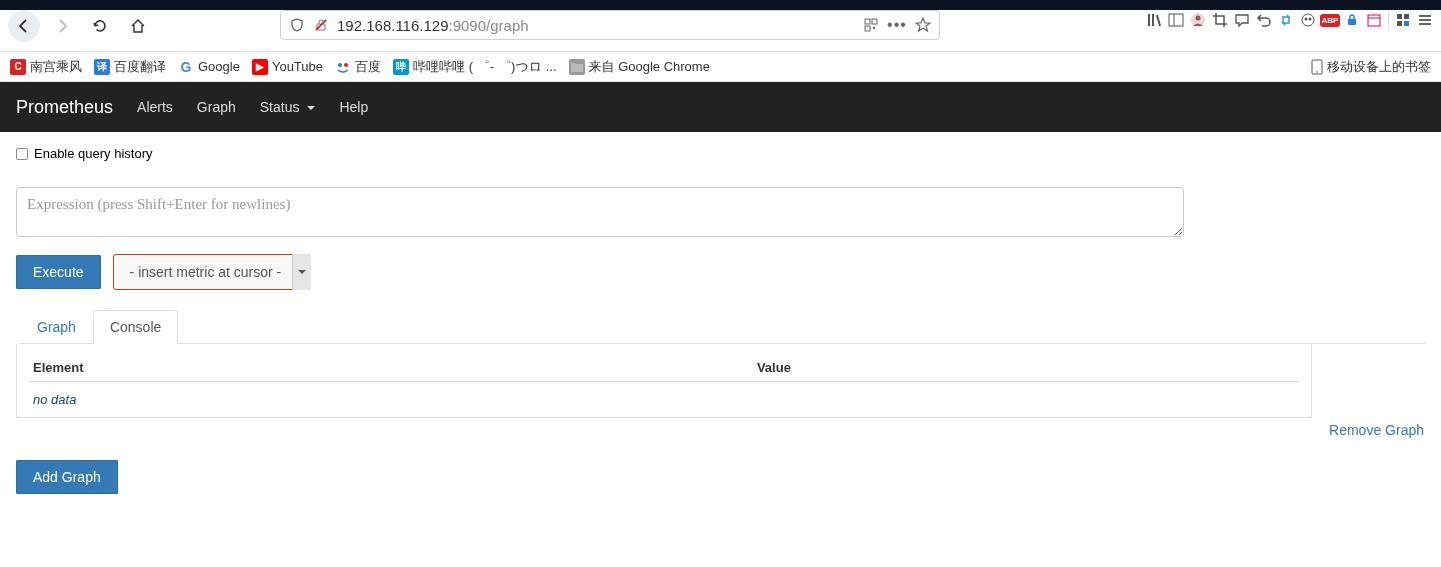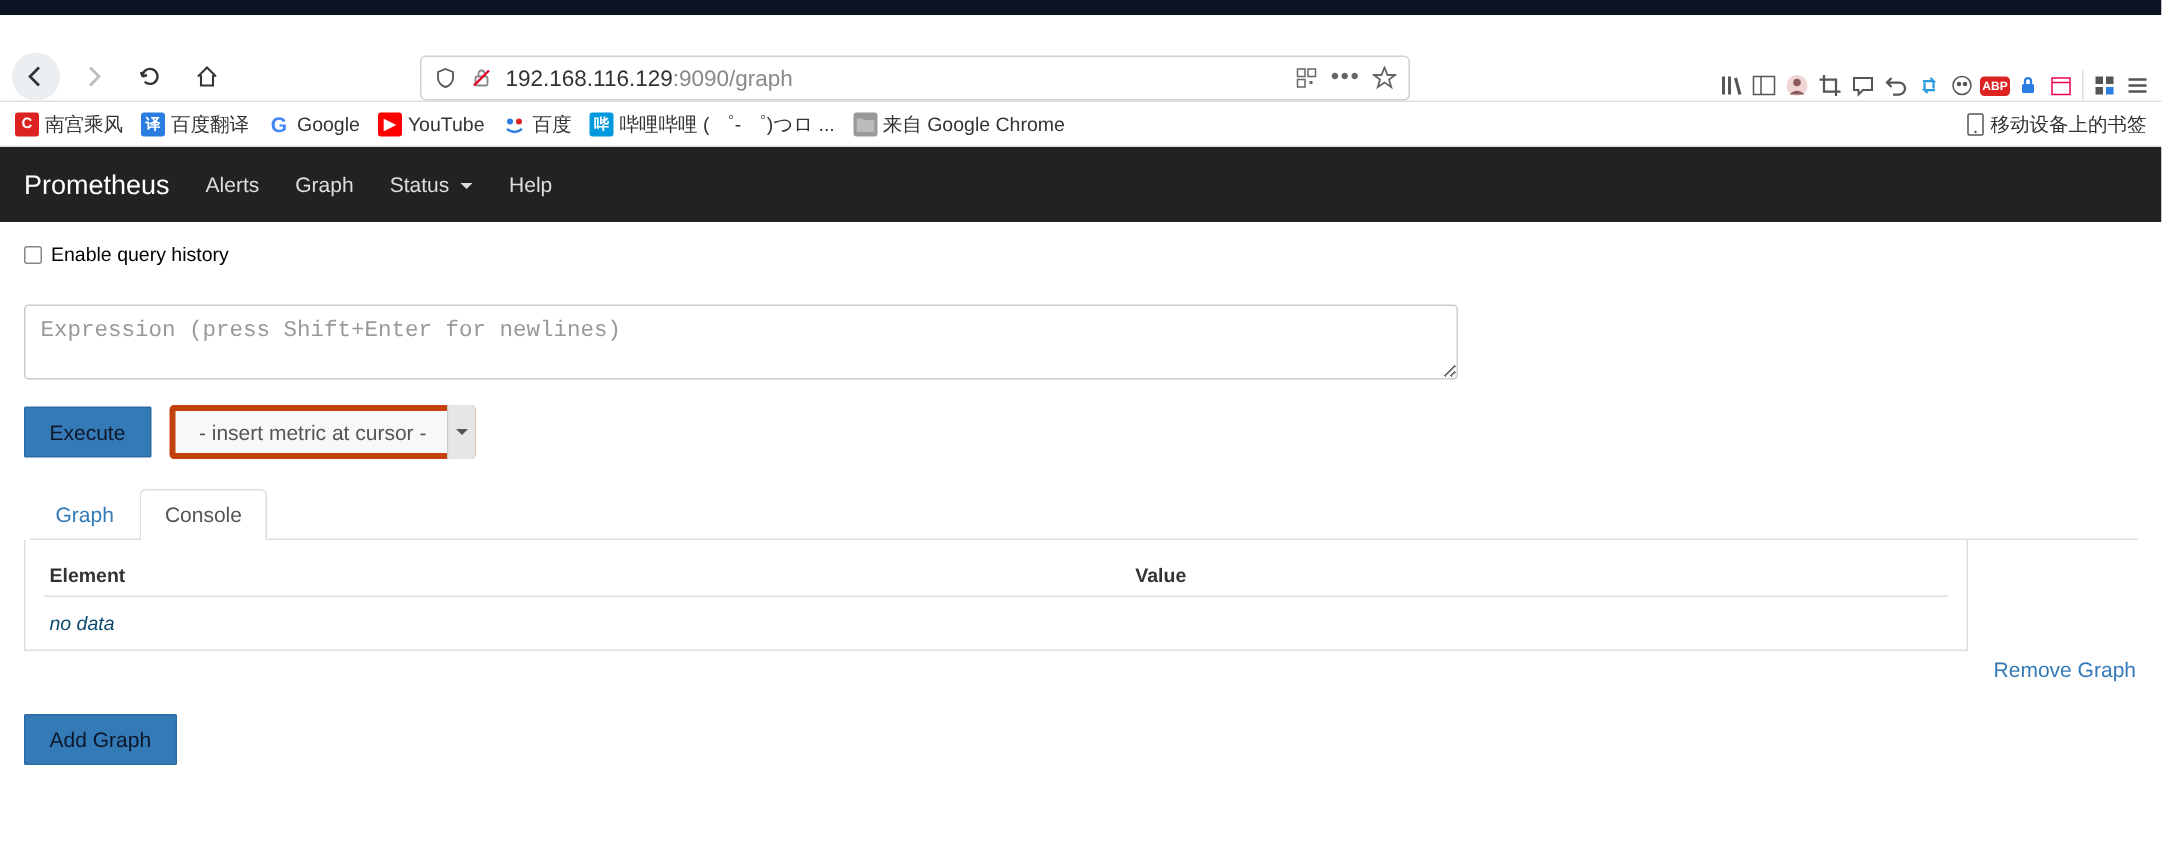--- a/index.html
+++ b/index.html
@@ -1,20 +1,20 @@
 <!DOCTYPE html>
 <html><head>
   <meta charset="utf-8">
   <style>
     * { margin: 0; padding: 0; box-sizing: border-box; }
     body { font-family: -apple-system, BlinkMacSystemFont, "Segoe UI", Arial, sans-serif; font-size: 14px; background: #fff; }
 
     
     .browser-top { background: #0c1424; height: 10px; }
-    .browser-toolbar { display: flex; align-items: flex-end; height: 58px; padding: 0 8px; gap: 6px; background: #fff; border-bottom: 1px solid #e0e0e0; }
+    .browser-toolbar { display: flex; align-items: flex-start; height: 42px; padding: 0 8px; gap: 6px; background: #fff; border-bottom: 1px solid #e0e0e0; }
     .nav-btn { width: 32px; height: 32px; border-radius: 4px; display: flex; align-items: center; justify-content: center; color: #555; cursor: pointer; }
     .nav-btn.disabled { color: #bbb; }
     .nav-btn.back-active { background: #eceff1; border-radius: 50%; }
     .addr-bar { flex: 1; max-width: 660px; height: 30px; border: 1px solid #d0d0d0; border-radius: 4px; margin-left: 120px; display: flex; align-items: center; padding: 0 8px; gap: 8px; background: #fff; }
     .addr-icon { width: 16px; height: 16px; display: flex; align-items: center; justify-content: center; color: #666; }
     .addr-text { flex: 1; font-size: 15px; color: #333; }
     .addr-text .gray { color: #8a8a8a; }
     .addr-right { display: flex; gap: 10px; align-items: center; margin-left: auto; }
     .browser-right-icons { display: flex; gap: 6px; align-items: center; margin-left: auto; }
     .tb-icon { width: 16px; height: 16px; display: inline-flex; align-items: center; justify-content: center; }
@@ -27,26 +27,26 @@
     
     .prom-nav { background: #222; color: #ddd; height: 50px; display: flex; align-items: center; padding: 16px 16px; }
     .prom-brand { color: #fff; font-size: 18px; margin-right: 24px; }
     .prom-nav a { color: #ddd; text-decoration: none; margin-right: 24px; font-size: 14px; cursor: pointer; }
     .caret { display: inline-block; width: 0; height: 0; margin-left: 4px; vertical-align: middle; border-top: 4px solid #ddd; border-left: 4px solid transparent; border-right: 4px solid transparent; }
 
     .content { padding: 14px 16px; }
     .history-check { display: flex; align-items: center; gap: 6px; font-size: 13px; margin-bottom: 26px; }
     .history-check .cbox { width: 12px; height: 12px; border: 1px solid #888; border-radius: 2px; }
 
-    .expr-area { width: 956px; max-width: 100%; height: 50px; border: 1px solid #ccc; border-radius: 3px; padding: 8px 10px; font-size: 15px; color: #333; resize: both; overflow: auto; font-family: Liberation Mono, monospace; }
+    .expr-area { width: 1168px; max-width: 100%; height: 50px; border: 1px solid #ccc; border-radius: 3px; padding: 8px 10px; font-size: 15px; color: #333; resize: both; overflow: auto; font-family: Liberation Serif, serif; }
     .expr-area::placeholder { color: #999; }
 
     .exec-row { display: flex; align-items: center; gap: 12px; margin-top: 14px; }
-    .btn-blue { background: #337ab7; color: #0f172a; border: 1px solid #2e6da4; padding: 8px 16px; border-radius: 1px; cursor: pointer; font-size: 14px; }
-    .metric-select { height: 36px; border: 4px solid #c2410c; border-radius: 3px; padding: 0 28px 0 16px; font-size: 14px; color: #555; background: #f8f8f8; appearance: none; position: relative; }
+    .btn-blue { background: #337ab7; color: #ffffff; border: 1px solid #2e6da4; padding: 8px 16px; border-radius: 1px; cursor: pointer; font-size: 14px; }
+    .metric-select { height: 36px; border: 1px solid #c2410c; border-radius: 3px; padding: 0 28px 0 16px; font-size: 14px; color: #555; background: #f8f8f8; appearance: none; position: relative; }
     .select-wrap { position: relative; display: inline-block; }
     .select-wrap::after { content: ""; position: absolute; right: 0; top: 0; width: 18px; height: 100%; background: #e6e6e6; border-left: 1px solid #ccc; border-top-right-radius: 3px; border-bottom-right-radius: 3px; pointer-events: none; }
     .select-arrow { position: absolute; right: 5px; top: 50%; transform: translateY(-50%); width: 0; height: 0; border-top: 4px solid #555; border-left: 4px solid transparent; border-right: 4px solid transparent; pointer-events: none; z-index: 1; }
 
     .tabs { display: flex; margin-top: 20px; border-bottom: 1px solid #ddd; margin-left: 4px; }
     .tab { padding: 8px 16px; font-size: 14px; cursor: pointer; border: 1px solid transparent; border-bottom: none; border-radius: 4px 4px 0 0; color: #337ab7; }
     .tab.active { background: #fff; border-color: #ddd; color: #555; margin-bottom: -1px; }
 
     .console-panel { border: 1px solid #ddd; border-top: none; padding: 10px 12px 6px; width: 1296px; max-width: 100%; }
     .console-table { width: 100%; border-collapse: collapse; }

